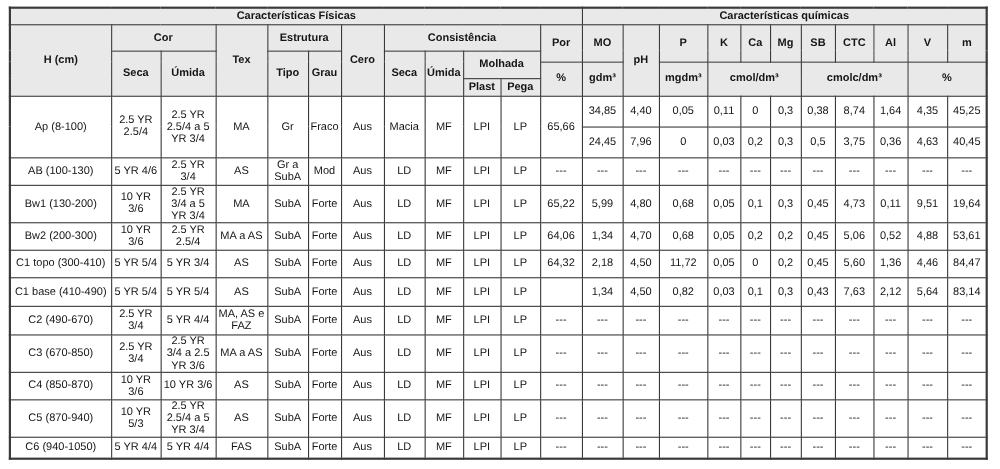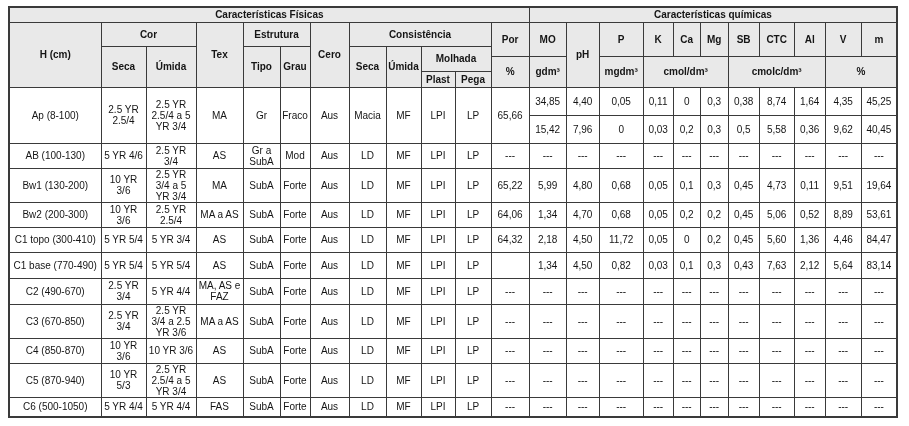--- a/index.html
+++ b/index.html
@@ -119,30 +119,30 @@
       <td>0,11</td>
       <td>0</td>
       <td>0,3</td>
       <td>0,38</td>
       <td>8,74</td>
       <td>1,64</td>
       <td>4,35</td>
       <td>45,25</td>
     </tr>
     <tr class="r28">
-      <td>15,42</td>
+      <td>24,45</td>
       <td>7,96</td>
       <td>0</td>
       <td>0,03</td>
       <td>0,2</td>
       <td>0,3</td>
       <td>0,5</td>
-      <td>5,58</td>
+      <td>3,75</td>
       <td>0,36</td>
-      <td>9,62</td>
+      <td>4,63</td>
       <td>40,45</td>
     </tr>
     <tr class="r25">
       <td>AB (100-130)</td>
       <td>5 YR 4/6</td>
       <td>2.5 YR 3/4</td>
       <td>AS</td>
       <td>Gr a SubA</td>
       <td>Mod</td>
       <td>Aus</td>
@@ -203,21 +203,21 @@
       <td>64,06</td>
       <td>1,34</td>
       <td>4,70</td>
       <td>0,68</td>
       <td>0,05</td>
       <td>0,2</td>
       <td>0,2</td>
       <td>0,45</td>
       <td>5,06</td>
       <td>0,52</td>
-      <td>8,89</td>
+      <td>4,88</td>
       <td>53,61</td>
     </tr>
     <tr class="r25">
       <td>C1 topo (300-410)</td>
       <td>5 YR 5/4</td>
       <td>5 YR 3/4</td>
       <td>AS</td>
       <td>SubA</td>
       <td>Forte</td>
       <td>Aus</td>
@@ -232,21 +232,21 @@
       <td>0,05</td>
       <td>0</td>
       <td>0,2</td>
       <td>0,45</td>
       <td>5,60</td>
       <td>1,36</td>
       <td>4,46</td>
       <td>84,47</td>
     </tr>
     <tr class="r26">
-      <td>C1 base (770-490)</td>
+      <td>C1 base (410-490)</td>
       <td>5 YR 5/4</td>
       <td>5 YR 5/4</td>
       <td>AS</td>
       <td>SubA</td>
       <td>Forte</td>
       <td>Aus</td>
       <td>LD</td>
       <td>MF</td>
       <td>LPI</td>
       <td>LP</td>
@@ -357,21 +357,21 @@
       <td>---</td>
       <td>---</td>
       <td>---</td>
       <td>---</td>
       <td>---</td>
       <td>---</td>
       <td>---</td>
       <td>---</td>
     </tr>
     <tr class="r20">
-      <td>C6 (500-1050)</td>
+      <td>C6 (940-1050)</td>
       <td>5 YR 4/4</td>
       <td>5 YR 4/4</td>
       <td>FAS</td>
       <td>SubA</td>
       <td>Forte</td>
       <td>Aus</td>
       <td>LD</td>
       <td>MF</td>
       <td>LPI</td>
       <td>LP</td>

